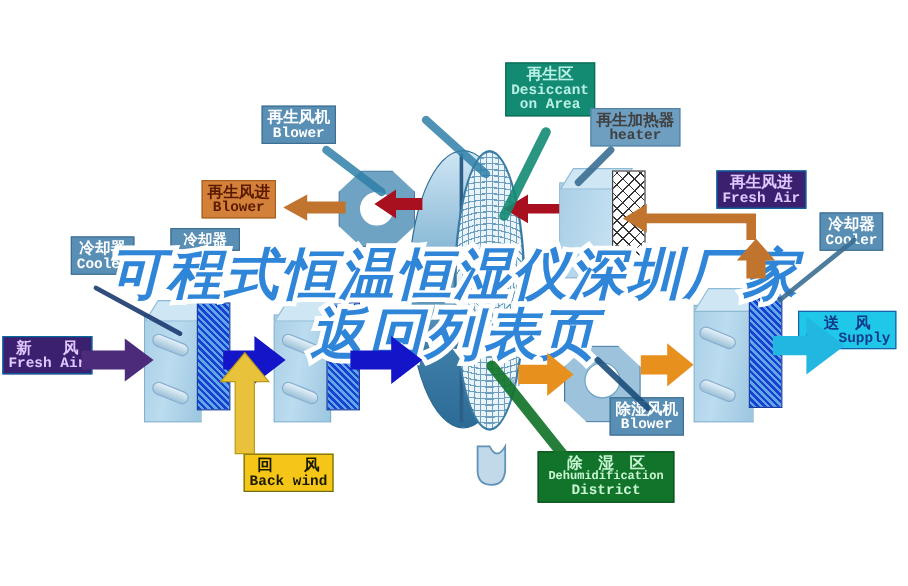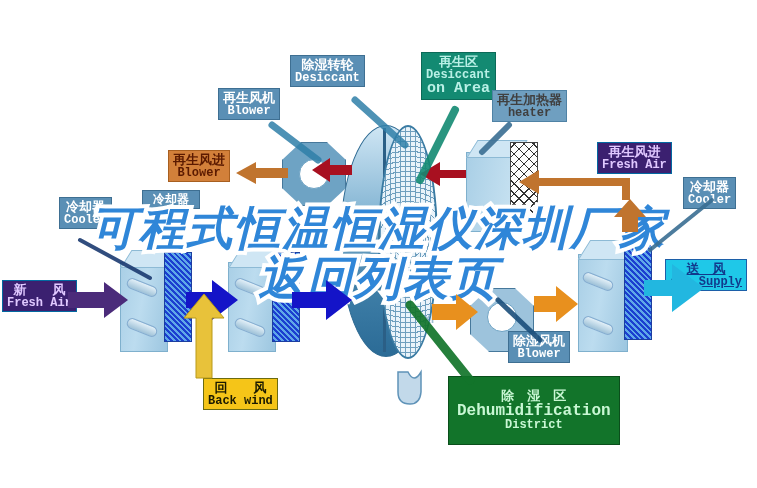--- a/index.html
+++ b/index.html
@@ -185,34 +185,30 @@
       <path d="M272 125 L318 160" stroke="#2f7fa8" stroke-width="7" fill="none" opacity="0.85"></path>
       <path d="M455 110 L420 180" stroke="#138a72" stroke-width="8" fill="none" opacity="0.9"></path>
       <path d="M509 125 L482 152" stroke="#3a6e92" stroke-width="6" fill="none" opacity="0.9"></path>
       <path d="M712 200 L650 250" stroke="#3a6e92" stroke-width="4" fill="none" opacity="0.9"></path>
       <path d="M80 240 L150 278" stroke="#1b3a70" stroke-width="4" fill="none" opacity="0.9"></path>
       <path d="M540 340 L498 300" stroke="#1b4e7a" stroke-width="5" fill="none" opacity="0.9"></path>
       <path d="M470 380 L410 305" stroke="#12742a" stroke-width="9" fill="none" opacity="0.92"></path>
     </g>
   </svg>
 
-  <div class="label lb-steel" style="left:290px;top:55px;font-size:13px;">
-    <span class="cn">除湿转轮</span>
-    <span class="en" style="font-size:12px;">Desiccant</span>
-  </div>
 
   <div class="label lb-steel" style="left:218px;top:88px;font-size:13px;">
     <span class="cn">再生风机</span>
     <span class="en" style="font-size:12px;">Blower</span>
   </div>
 
   <div class="label lb-teal" style="left:421px;top:52px;font-size:13px;">
     <span class="cn">再生区</span>
     <span class="en" style="font-size:12px;">Desiccant</span>
-    <span class="en" style="font-size:15px;font-family:Liberation Mono, monospace;">on Area</span>
+    <span class="en" style="font-size:12px;font-family:Liberation Mono, monospace;">on Area</span>
   </div>
 
   <div class="label lb-steel2" style="left:492px;top:90px;font-size:13px;">
     <span class="cn">再生加热器</span>
     <span class="en" style="font-size:12px;">heater</span>
   </div>
 
   <div class="label lb-orange" style="left:168px;top:150px;font-size:13px;">
     <span class="cn">再生风进</span>
     <span class="en" style="font-size:12px;">Blower</span>
@@ -245,27 +241,27 @@
   <div class="label lb-yellow" style="left:163px;top:378px;font-size:13px;margin-left:40px;">
     <span class="cn">回　　风</span>
     <span class="en" style="font-size:12px;">Back wind</span>
   </div>
 
   <div class="label lb-steel" style="left:508px;top:331px;font-size:13px;">
     <span class="cn">除湿风机</span>
     <span class="en" style="font-size:12px;">Blower</span>
   </div>
 
-  <div class="label lb-green" style="left:448px;top:376px;font-size:13px;padding:12px 8px;">
+  <div class="label lb-green" style="left:448px;top:376px;font-size:13px;padding:2px 8px;">
     <span class="cn">除　湿　区</span>
-    <span class="en" style="font-size:16px;">Dehumidification</span>
+    <span class="en" style="font-size:10px;">Dehumidification</span>
     <span class="en" style="font-size:12px;">District</span>
   </div>
 
-  <div class="label lb-cyan" style="left:665px;top:259px;font-size:13px;text-decoration:underline;">
+  <div class="label lb-cyan" style="left:665px;top:259px;font-size:13px;">
     <span class="cn">送　风</span>
     <span class="en" style="font-size:12px;">Air Supply</span>
   </div>
 
   <div class="abs" style="left:378px;top:313px;width:56px;text-align:right;color:#7fa8c4;font-size:11px;font-weight:bold;opacity:.75;">
     <span>XI</span>
   </div>
 
   <div class="wm-stroke" style="top:198px;font-size:46px;">
     <span>可程式恒温恒湿仪深圳厂家</span>

